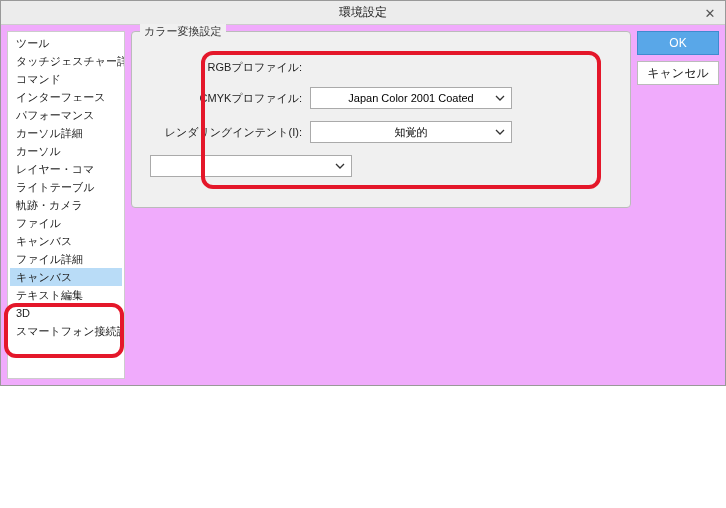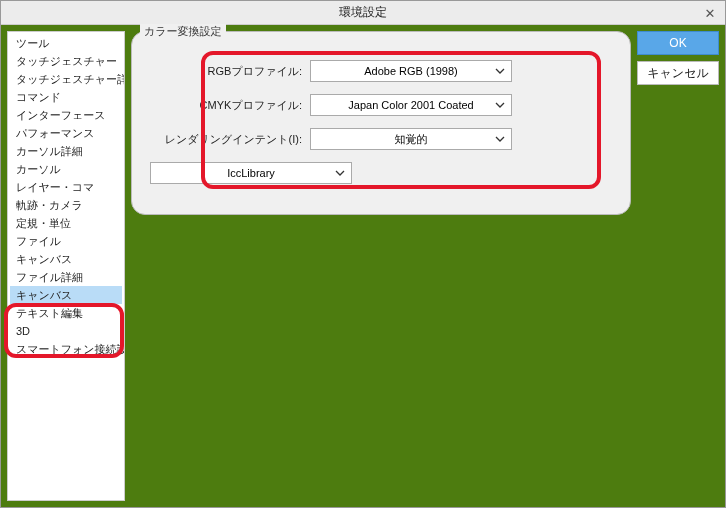--- a/index.html
+++ b/index.html
@@ -6,23 +6,23 @@
 body {
   font-family: "Meiryo", "MS PGothic", sans-serif;
   font-size: 11px;
   background: #fff;
   width: 726px;
   height: 508px;
   overflow: hidden;
 }
 .dialog {
   width: 726px;
-  height: 508px;
+  height: 386px;
   border: 1px solid #999;
-  background: #4d7c0f;
+  background: #f0abfc;
   display: flex;
   flex-direction: column;
 }
 .titlebar {
   height: 24px;
   background: #ececec;
   border-bottom: 1px solid #ccc;
   display: flex;
   align-items: center;
   justify-content: center;
@@ -67,21 +67,21 @@
 }
 .sidebar-item.selected {
   background: #b9dcf7;
 }
 .main {
   flex: 1;
   position: relative;
 }
 .fieldset {
   border: 1px solid #bbb;
-  border-radius: 14px;
+  border-radius: 4px;
   padding: 28px 18px 18px 18px;
   position: relative;
   background: #f0f0f0;
 }
 .fieldset-legend {
   position: absolute;
   top: -8px;
   left: 8px;
   background: #f0f0f0;
   padding: 0 4px;
@@ -184,53 +184,44 @@
     <span class="titlebar-title">環境設定</span>
     <div class="close-btn">
       <span>✕</span>
     </div>
   </div>
 
   <div class="body">
 
     <div class="sidebar" id="sidebar">
         <div class="sidebar-item">ツール</div>
-        <div class="sidebar-item">タッチジェスチャー</div>
         <div class="sidebar-item">タッチジェスチャー詳細</div>
         <div class="sidebar-item">コマンド</div>
         <div class="sidebar-item">インターフェース</div>
         <div class="sidebar-item">パフォーマンス</div>
         <div class="sidebar-item">カーソル詳細</div>
         <div class="sidebar-item">カーソル</div>
         <div class="sidebar-item">レイヤー・コマ</div>
+        <div class="sidebar-item">ライトテーブル</div>
         <div class="sidebar-item">軌跡・カメラ</div>
-        <div class="sidebar-item">定規・単位</div>
         <div class="sidebar-item">ファイル</div>
         <div class="sidebar-item">キャンバス</div>
         <div class="sidebar-item">ファイル詳細</div>
         <div class="sidebar-item selected">キャンバス</div>
         <div class="sidebar-item">テキスト編集</div>
         <div class="sidebar-item">3D</div>
         <div class="sidebar-item">スマートフォン接続設定</div>
       </div>
 
     <div class="main">
       <div class="fieldset">
         <div class="fieldset-legend">カラー変換設定</div>
         <div id="form-rows">
             <div class="form-row">
               <div class="form-label">RGBプロファイル:</div>
-              <div class="form-select">
-                <span class="sel-text">Adobe RGB (1998)</span>
-                <span class="chev">
-                  <svg width="10" height="6" viewBox="0 0 10 6">
-                    <path d="M1 1 L5 5 L9 1" stroke="#333" stroke-width="1.3" fill="none"></path>
-                  </svg>
-                </span>
-              </div>
             </div>
             <div class="form-row">
               <div class="form-label">CMYKプロファイル:</div>
               <div class="form-select">
                 <span class="sel-text">Japan Color 2001 Coated</span>
                 <span class="chev">
                   <svg width="10" height="6" viewBox="0 0 10 6">
                     <path d="M1 1 L5 5 L9 1" stroke="#333" stroke-width="1.3" fill="none"></path>
                   </svg>
                 </span>
@@ -242,21 +233,20 @@
                 <span class="sel-text">知覚的</span>
                 <span class="chev">
                   <svg width="10" height="6" viewBox="0 0 10 6">
                     <path d="M1 1 L5 5 L9 1" stroke="#333" stroke-width="1.3" fill="none"></path>
                   </svg>
                 </span>
               </div>
             </div>
             <div class="form-row">
               <div class="form-select">
-                <span class="sel-text">IccLibrary</span>
                 <span class="chev">
                   <svg width="10" height="6" viewBox="0 0 10 6">
                     <path d="M1 1 L5 5 L9 1" stroke="#333" stroke-width="1.3" fill="none"></path>
                   </svg>
                 </span>
               </div>
             </div>
           </div>
       </div>
       <div class="hl hl1"></div>

